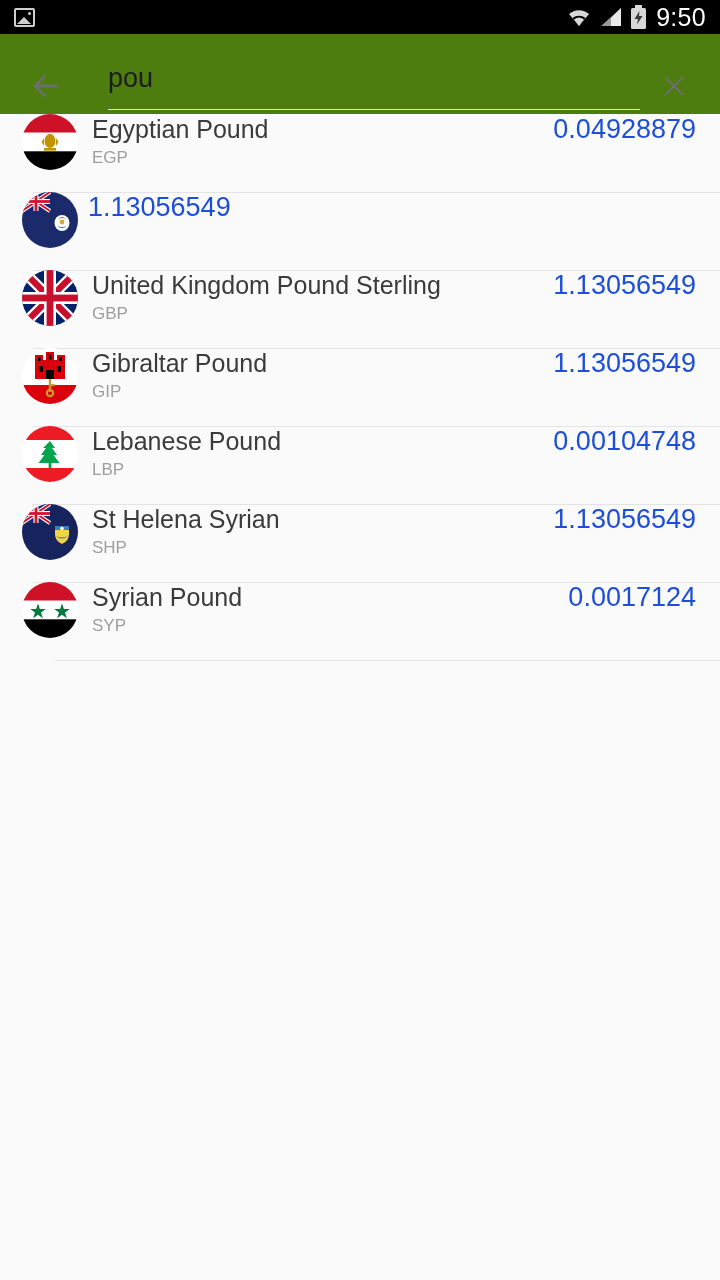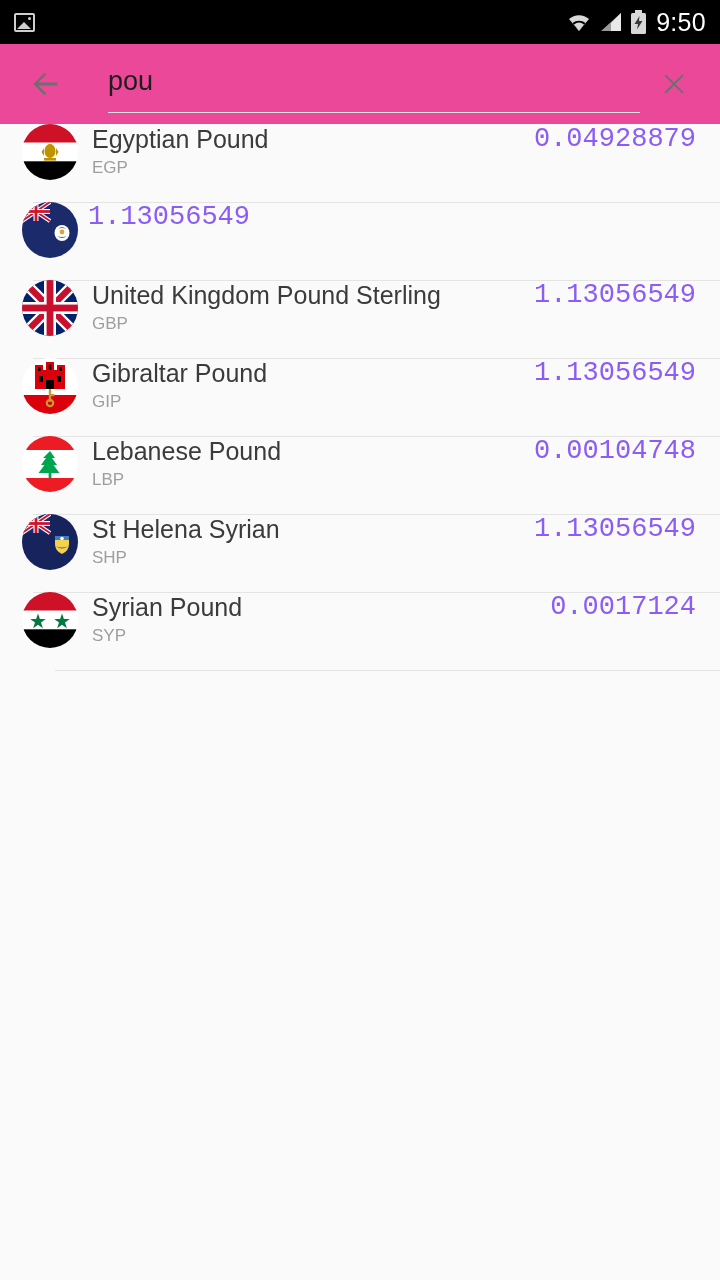--- a/index.html
+++ b/index.html
@@ -4,43 +4,43 @@
 <style>
   * { margin:0; padding:0; box-sizing:border-box; }
   html, body {
     width:720px; height:1280px;
     background:#fafafa;
     font-family:"Liberation Sans", sans-serif;
     overflow:hidden;
   }
   
   #status-bar {
-    height:44px; background:#000; color:#fff;
+    height:34px; background:#000; color:#fff;
     display:flex; align-items:center; padding:16px 14px;
   }
   #status-left { flex:1; display:flex; align-items:center; }
   #status-right { display:flex; align-items:center; gap:7px; }
   .img-icon {
     width:21px; height:19px; border:2px solid #cfcfcf; border-radius:2px;
     position:relative; overflow:hidden; background:#000;
   }
   .img-icon::after {
     content:""; position:absolute; left:1px; bottom:1px;
     width:0; height:0; border-left:7px solid transparent;
     border-right:7px solid transparent; border-bottom:7px solid #cfcfcf;
   }
   .img-icon::before {
     content:""; position:absolute; right:2px; top:2px;
     width:3px; height:3px; border-radius:50%; background:#cfcfcf;
   }
   #clock { font-size:25px; color:#fff; letter-spacing:.3px; margin-left:2px; }
   
   #search-bar {
-    height:80px; background:#ec4899;
-    display:flex; align-items:center; padding:12px 22px;
+    height:80px; background:#4d7c0f;
+    display:flex; align-items:flex-end; padding:4px 22px;
     position:relative;
   }
   #back-btn, #clear-btn {
     width:48px; height:48px; display:flex;
     align-items:center; justify-content:center; flex:0 0 auto;
   }
   #search-field-wrap {
     flex:1; margin-left:38px; margin-right:10px; position:relative;
     height:58px; display:flex; align-items:center;
   }
@@ -73,21 +73,21 @@
     background:#fff;
   }
   .flag svg { display:block; width:56px; height:56px; }
   .names { flex:1; margin-left:14px; min-width:0; }
   .cur-name {
     font-size:25px; color:#3b3b3b; line-height:30px;
     white-space:nowrap; overflow:hidden;
   }
   .cur-code { font-size:17px; color:#9e9e9e; line-height:27px; }
   .rate {
-    font-size:27px; color:#8b5cf6; white-space:nowrap; margin-left:10px;font-family:Liberation Mono, monospace;
+    font-size:27px; color:#1d4ed8; white-space:nowrap; margin-left:10px;
   }
 </style>
 </head>
 <body>
 
 <div id="status-bar">
   <div id="status-left">
     <span class="img-icon"></span>
   </div>
   <div id="status-right">

